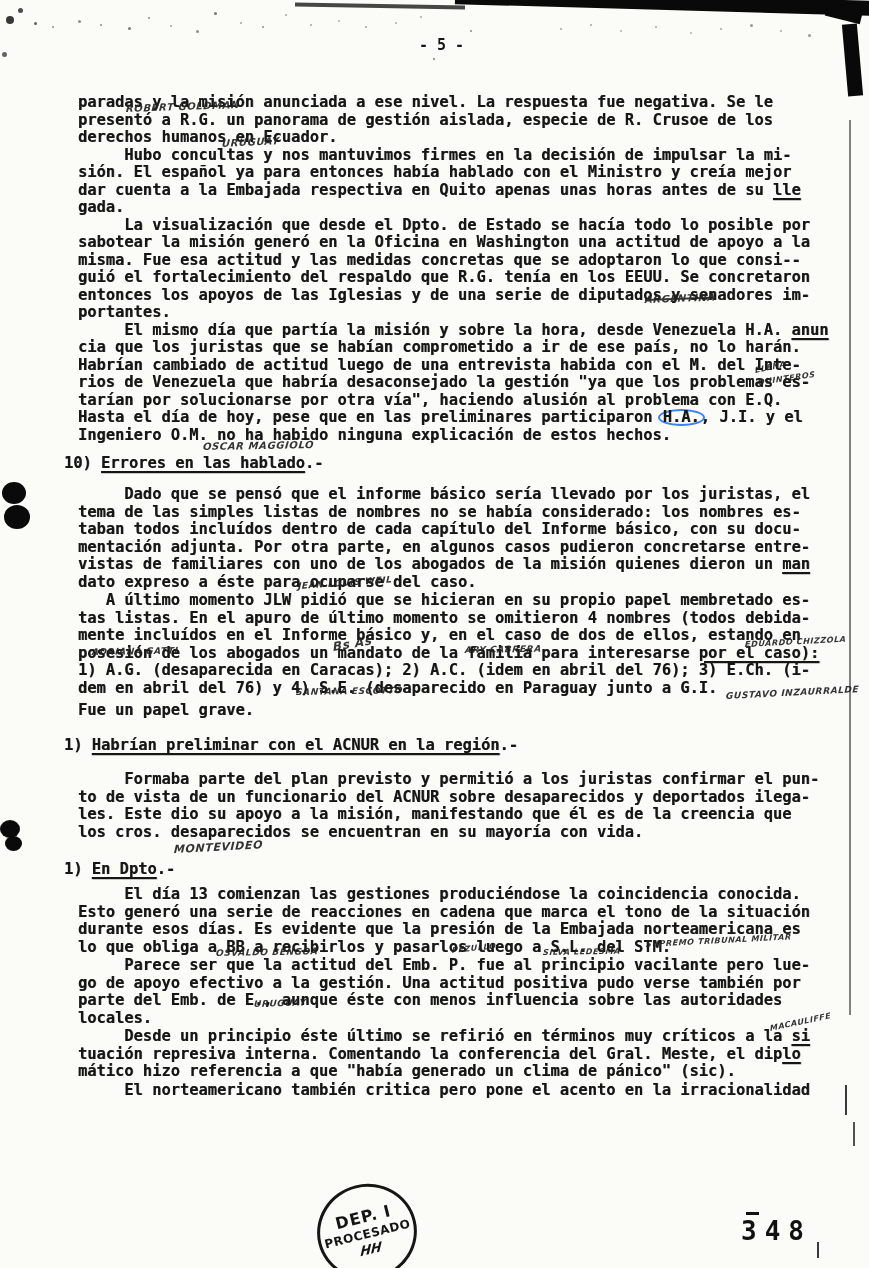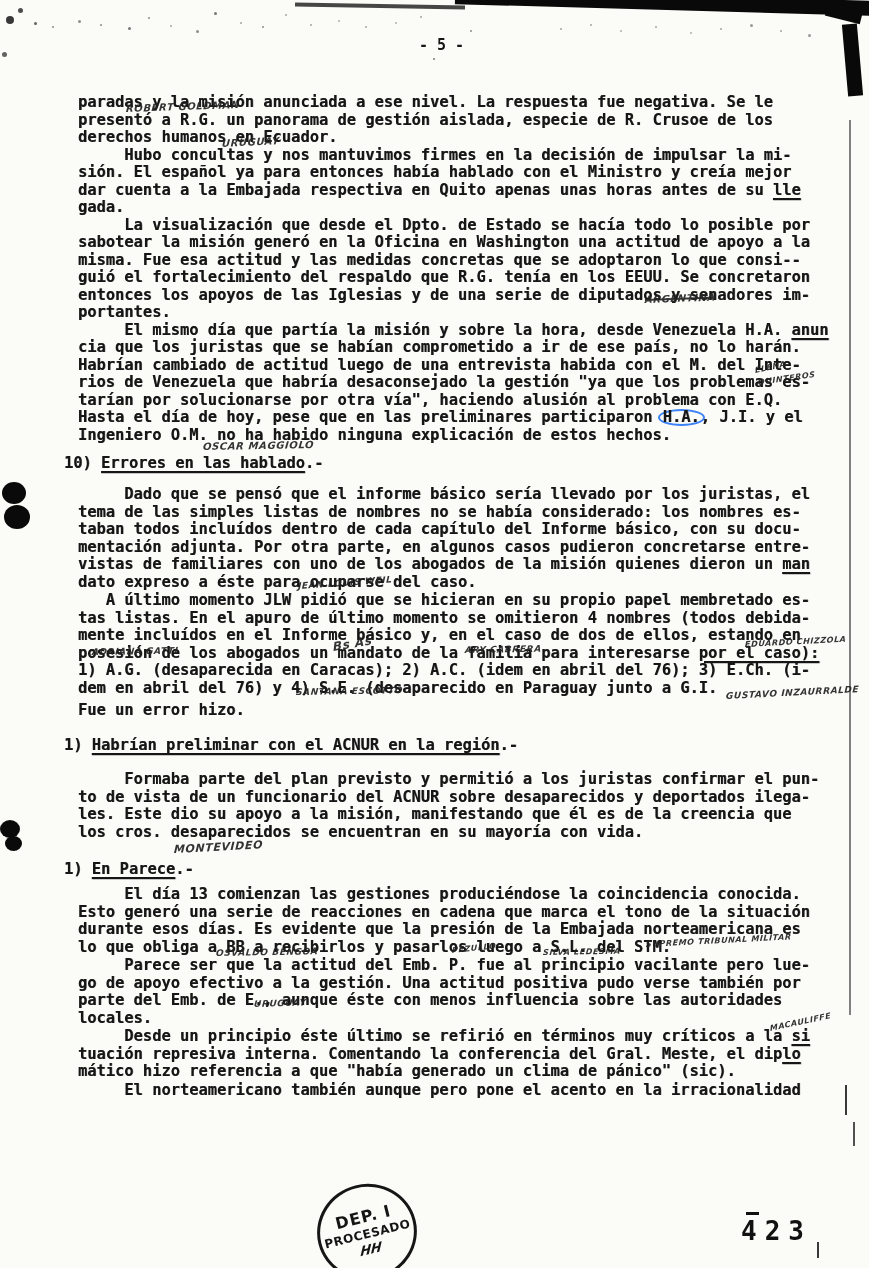--- a/index.html
+++ b/index.html
@@ -59,36 +59,36 @@
   <div class="art edge-line"></div>
   <div class="art tick1"></div>
   <div class="art tick2"></div>
   <div class="art tick3"></div>
   <div class="hp hp1a"></div>
   <div class="hp hp1b"></div>
   <div class="hp hp2a"></div>
   <div class="hp hp2b"></div>
 
   <div class="pnum-top">- 5 -</div>
-  <div class="pnum-bottom">423</div>
+  <div class="pnum-bottom">348</div>
   <div class="overbar"></div>
 
   <div id="typed-layer">
       <div class="tblock" style="top: 94px;"><div class="tline"><span>paradas y la misión anunciada a ese nivel. La respuesta fue negativa. Se le</span></div><div class="tline"><span>presentó a R.G. un panorama de gestión aislada, especie de R. Crusoe de los</span></div><div class="tline"><span>derechos humanos en Ecuador.</span></div><div class="tline"><span>     Hubo concultas y nos mantuvimos firmes en la decisión de impulsar la mi-</span></div><div class="tline"><span>sión. El español ya para entonces había hablado con el Ministro y creía mejor</span></div><div class="tline"><span>dar cuenta a la Embajada respectiva en Quito apenas unas horas antes de su </span><span class="u">lle</span></div><div class="tline"><span>gada.</span></div><div class="tline"><span>     La visualización que desde el Dpto. de Estado se hacía todo lo posible por</span></div><div class="tline"><span>sabotear la misión generó en la Oficina en Washington una actitud de apoyo a la</span></div><div class="tline"><span>misma. Fue esa actitud y las medidas concretas que se adoptaron lo que consi--</span></div><div class="tline"><span>guió el fortalecimiento del respaldo que R.G. tenía en los EEUU. Se concretaron</span></div><div class="tline"><span>entonces los apoyos de las Iglesias y de una serie de diputados y senadores im-</span></div><div class="tline"><span>portantes.</span></div><div class="tline"><span>     El mismo día que partía la misión y sobre la hora, desde Venezuela H.A. </span><span class="u">anun</span></div><div class="tline"><span>cia que los juristas que se habían comprometido a ir de ese país, no lo harán.</span></div><div class="tline"><span>Habrían cambiado de actitud luego de una entrevista habida con el M. del Inte-</span></div><div class="tline"><span>rios de Venezuela que habría desaconsejado la gestión "ya que los problemas es-</span></div><div class="tline"><span>tarían por solucionarse por otra vía", haciendo alusión al problema con E.Q.</span></div><div class="tline"><span>Hasta el día de hoy, pese que en las preliminares participaron </span><span class="circled">H.A.</span><span>, J.I. y el</span></div><div class="tline"><span>Ingeniero O.M. no ha habido ninguna explicación de estos hechos.</span></div></div>
       <div class="tblock heading" style="top: 455px;"><div class="tline"><span>10) </span><span class="u">Errores en las hablado</span><span>.-</span></div></div>
       <div class="tblock" style="top: 486px;"><div class="tline"><span>     Dado que se pensó que el informe básico sería llevado por los juristas, el</span></div><div class="tline"><span>tema de las simples listas de nombres no se había considerado: los nombres es-</span></div><div class="tline"><span>taban todos incluídos dentro de cada capítulo del Informe básico, con su docu-</span></div><div class="tline"><span>mentación adjunta. Por otra parte, en algunos casos pudieron concretarse entre-</span></div><div class="tline"><span>vistas de familiares con uno de los abogados de la misión quienes dieron un </span><span class="u">man</span></div><div class="tline"><span>dato expreso a éste para ocuparse del caso.</span></div></div>
       <div class="tblock" style="top: 592px;"><div class="tline"><span>   A último momento JLW pidió que se hicieran en su propio papel membretado es-</span></div><div class="tline"><span>tas listas. En el apuro de último momento se omitieron 4 nombres (todos debida-</span></div><div class="tline"><span>mente incluídos en el Informe básico y, en el caso de dos de ellos, estando en</span></div><div class="tline"><span>posesión de los abogados un mandato de la familia para interesarse </span><span class="u">por el caso):</span></div><div class="tline"><span>1) A.G. (desaparecida en Caracas); 2) A.C. (idem en abril del 76); 3) E.Ch. (i-</span></div><div class="tline"><span>dem en abril del 76) y 4) S.E. (desaparecido en Paraguay junto a G.I.</span></div></div>
-      <div class="tblock" style="top: 702px;"><div class="tline"><span>Fue un error hizo.</span></div></div>
+      <div class="tblock" style="top: 702px;"><div class="tline"><span>Fue un papel grave.</span></div></div>
       <div class="tblock heading" style="top: 737px;"><div class="tline"><span>1) </span><span class="u">Habrían preliminar con el ACNUR en la región</span><span>.-</span></div></div>
       <div class="tblock" style="top: 771px;"><div class="tline"><span>     Formaba parte del plan previsto y permitió a los juristas confirmar el pun-</span></div><div class="tline"><span>to de vista de un funcionario del ACNUR sobre desaparecidos y deportados ilega-</span></div><div class="tline"><span>les. Este dio su apoyo a la misión, manifestando que él es de la creencia que</span></div><div class="tline"><span>los cros. desaparecidos se encuentran en su mayoría con vida.</span></div></div>
-      <div class="tblock heading" style="top: 861px;"><div class="tline"><span>1) </span><span class="u">En Parece</span><span>.-</span></div></div>
+      <div class="tblock heading" style="top: 861px;"><div class="tline"><span>1) </span><span class="u">En Dpto</span><span>.-</span></div></div>
       <div class="tblock" style="top: 886px;"><div class="tline"><span>     El día 13 comienzan las gestiones produciéndose la coincidencia conocida.</span></div><div class="tline"><span>Esto generó una serie de reacciones en cadena que marca el tono de la situación</span></div><div class="tline"><span>durante esos días. Es evidente que la presión de la Embajada norteamericana es</span></div><div class="tline"><span>lo que obliga a BB a recibirlos y pasarlos luego a S.L. del STM.</span></div></div>
       <div class="tblock" style="top: 957px;"><div class="tline"><span>     Parece ser que la actitud del Emb. P. fue al principio vacilante pero lue-</span></div><div class="tline"><span>go de apoyo efectivo a la gestión. Una actitud positiva pudo verse también por</span></div><div class="tline"><span>parte del Emb. de E., aunque éste con menos influencia sobre las autoridades</span></div><div class="tline"><span>locales.</span></div></div>
       <div class="tblock" style="top: 1028px;"><div class="tline"><span>     Desde un principio éste último se refirió en términos muy críticos a la </span><span class="u">si</span></div><div class="tline"><span>tuación represiva interna. Comentando la conferencia del Gral. Meste, el dip</span><span class="u">lo</span></div><div class="tline"><span>mático hizo referencia a que "había generado un clima de pánico" (sic).</span></div></div>
-      <div class="tblock" style="top: 1082px;"><div class="tline"><span>     El norteamericano también aunque pero pone el acento en la irracionalidad</span></div></div>
+      <div class="tblock" style="top: 1082px;"><div class="tline"><span>     El norteamericano también critica pero pone el acento en la irracionalidad</span></div></div>
     </div>
 
   <div id="hand-layer">
       <div class="hand" style="left: 126px; top: 103px; font-size: 10px; transform: rotate(-2deg) skewX(-6deg);">ROBERT GOLDMAN</div>
       <div class="hand" style="left: 222px; top: 138px; font-size: 10px; transform: rotate(-3deg) skewX(-6deg);">URUGUAY</div>
       <div class="hand strike" style="left: 645px; top: 294px; font-size: 10px; transform: rotate(-2deg) skewX(-6deg);">ARGENTINA</div>
       <div class="hand" style="left: 755px; top: 366px; font-size: 8px; transform: rotate(-12deg) skewX(-6deg);">ELENA</div>
       <div class="hand" style="left: 758px; top: 378px; font-size: 8px; transform: rotate(-8deg) skewX(-6deg);">QUINTEROS</div>
       <div class="hand" style="left: 203px; top: 441px; font-size: 10px; transform: rotate(-1deg) skewX(-6deg);">OSCAR MAGGIOLO</div>
       <div class="hand" style="left: 298px; top: 581px; font-size: 9px; transform: rotate(-4deg) skewX(-6deg);">JEAN LOUIS WEIL</div>

